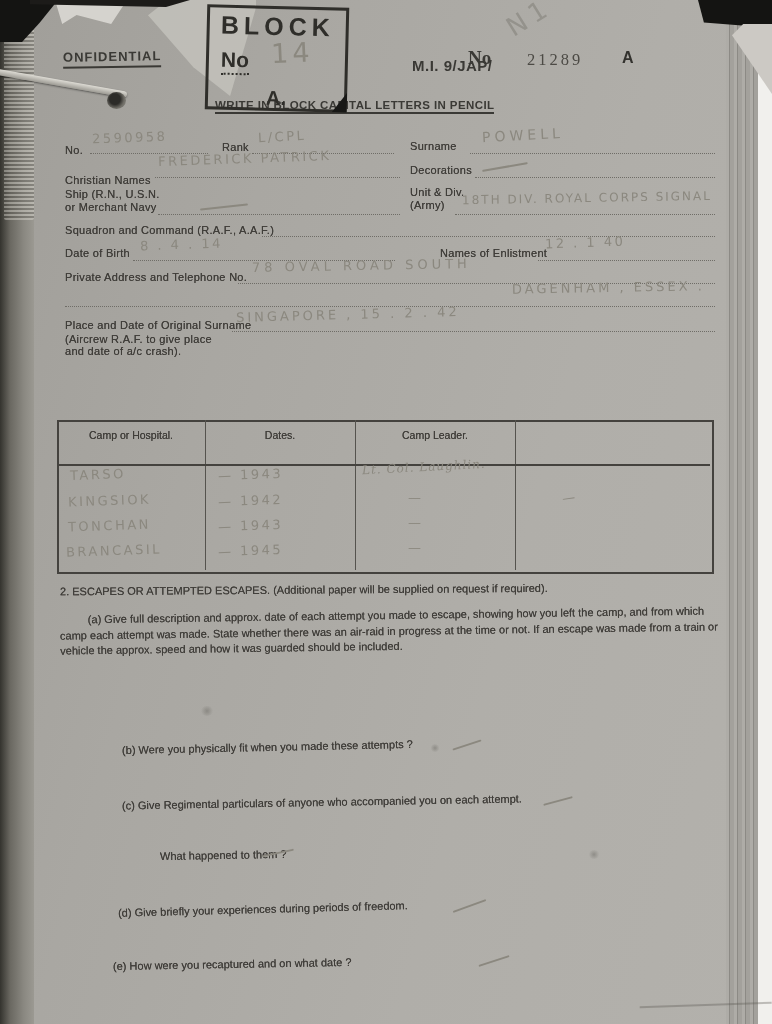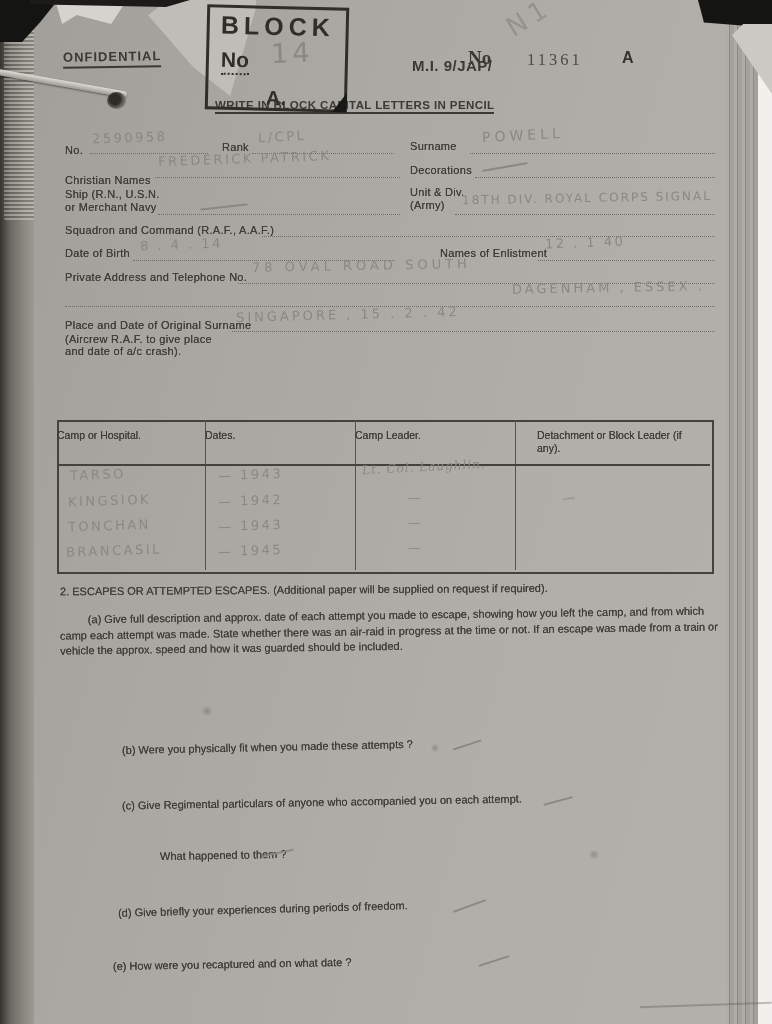--- a/index.html
+++ b/index.html
@@ -57,21 +57,21 @@
          color:rgba(124,121,113,.5);letter-spacing:6px;transform:rotate(-32deg);}
   .mi{position:absolute;left:412px;top:57px;font-size:15px;font-weight:700;color:#3a3935;letter-spacing:.5px;}
   .mi-no{position:absolute;left:468px;top:47px;font-family:"Liberation Serif",serif;font-weight:700;
          font-size:19px;color:#3a3935;}
   .mi-num{position:absolute;left:527px;top:50px;font-family:"Liberation Serif",serif;font-size:16.5px;
          letter-spacing:3px;color:#4c4a45;}
   .mi-a{position:absolute;left:622px;top:49px;font-size:16px;font-weight:700;color:#33322e;}
   .tbl{position:absolute;left:57px;top:420px;width:653px;height:150px;border:2px solid #44423e;}
   .vline{position:absolute;top:420px;width:1px;height:150px;background:#55534e;}
   .hline{position:absolute;left:57px;top:464px;width:653px;height:1.5px;background:#44423e;}
-  .th{position:absolute;top:429px;font-size:10.5px;color:#403e3a;line-height:13px;
+  .th{position:absolute;top:429px;font-size:10.5px;color:#403e3a;text-align:center;line-height:13px;
       text-shadow:0 0 .4px #403e3a;}
   .spot{position:absolute;border-radius:50%;background:radial-gradient(circle,rgba(80,78,72,.35),rgba(80,78,72,0) 70%);}
   .curl{position:absolute;left:640px;top:1004px;width:132px;height:18px;
         border-top:2px solid rgba(88,86,80,.35);transform:rotate(-2deg);}
 </style>
 </head>
 <body>
 
 <div class="photo">
   <div class="paper"></div>
@@ -93,21 +93,21 @@
   <div class="stamp">
     <div class="stamp-title">BLOCK</div>
     <div class="stamp-no">No</div>
     <div class="stamp-no-val">14</div>
     <div class="stamp-letter">A.</div>
     <div class="blob"></div>
   </div>
 
   <div class="mi">M.I. 9/JAP/</div>
   <div class="mi-no">No</div>
-  <div class="mi-num">11361</div>
+  <div class="mi-num">21289</div>
   <div class="mi-a">A</div>
   <div class="instr">WRITE IN BLOCK CAPITAL LETTERS IN PENCIL</div>
 
   <span class="lbl" style="left:65px;top:144px">No.</span>
   <span class="hand" style="left:92px;top:130px;transform:rotate(-2deg)">2590958</span>
   <div class="dot" style="left:90px;top:152px;width:118px"></div>
   <span class="lbl" style="left:222px;top:141px">Rank</span>
   <span class="hand" style="left:258px;top:129px;transform:rotate(-3deg)">L/CPL</span>
   <div class="dot" style="left:252px;top:152px;width:142px"></div>
   <span class="lbl" style="left:410px;top:140px">Surname</span>
@@ -154,21 +154,20 @@
 
 
   <div class="tbl"></div>
   <div class="vline" style="left:205px"></div>
   <div class="vline" style="left:355px"></div>
   <div class="vline" style="left:515px"></div>
   <div class="hline"></div>
   <div class="th" style="left:57px;width:148px">Camp or Hospital.</div>
   <div class="th" style="left:205px;width:150px">Dates.</div>
   <div class="th" style="left:355px;width:160px">Camp Leader.</div>
-  <div class="th" style="left:515px;width:195px;padding:0 22px;box-sizing:border-box">Detachment or Block Leader (if any).</div>
 
   <span class="hand" style="left:70px;top:467px;transform:rotate(-2deg)">TARSO</span>
   <span class="hand" style="left:68px;top:493px;transform:rotate(-2deg)">KINGSIOK</span>
   <span class="hand" style="left:68px;top:518px;transform:rotate(-2deg)">TONCHAN</span>
   <span class="hand" style="left:66px;top:543px;transform:rotate(-2deg)">BRANCASIL</span>
 
   <span class="hand" style="left:218px;top:467px;transform:rotate(-2deg)">—  1943</span>
   <span class="hand" style="left:218px;top:493px;transform:rotate(-2deg)">—  1942</span>
   <span class="hand" style="left:218px;top:518px;transform:rotate(-2deg)">—  1943</span>
   <span class="hand" style="left:218px;top:543px;transform:rotate(-2deg)">—  1945</span>

